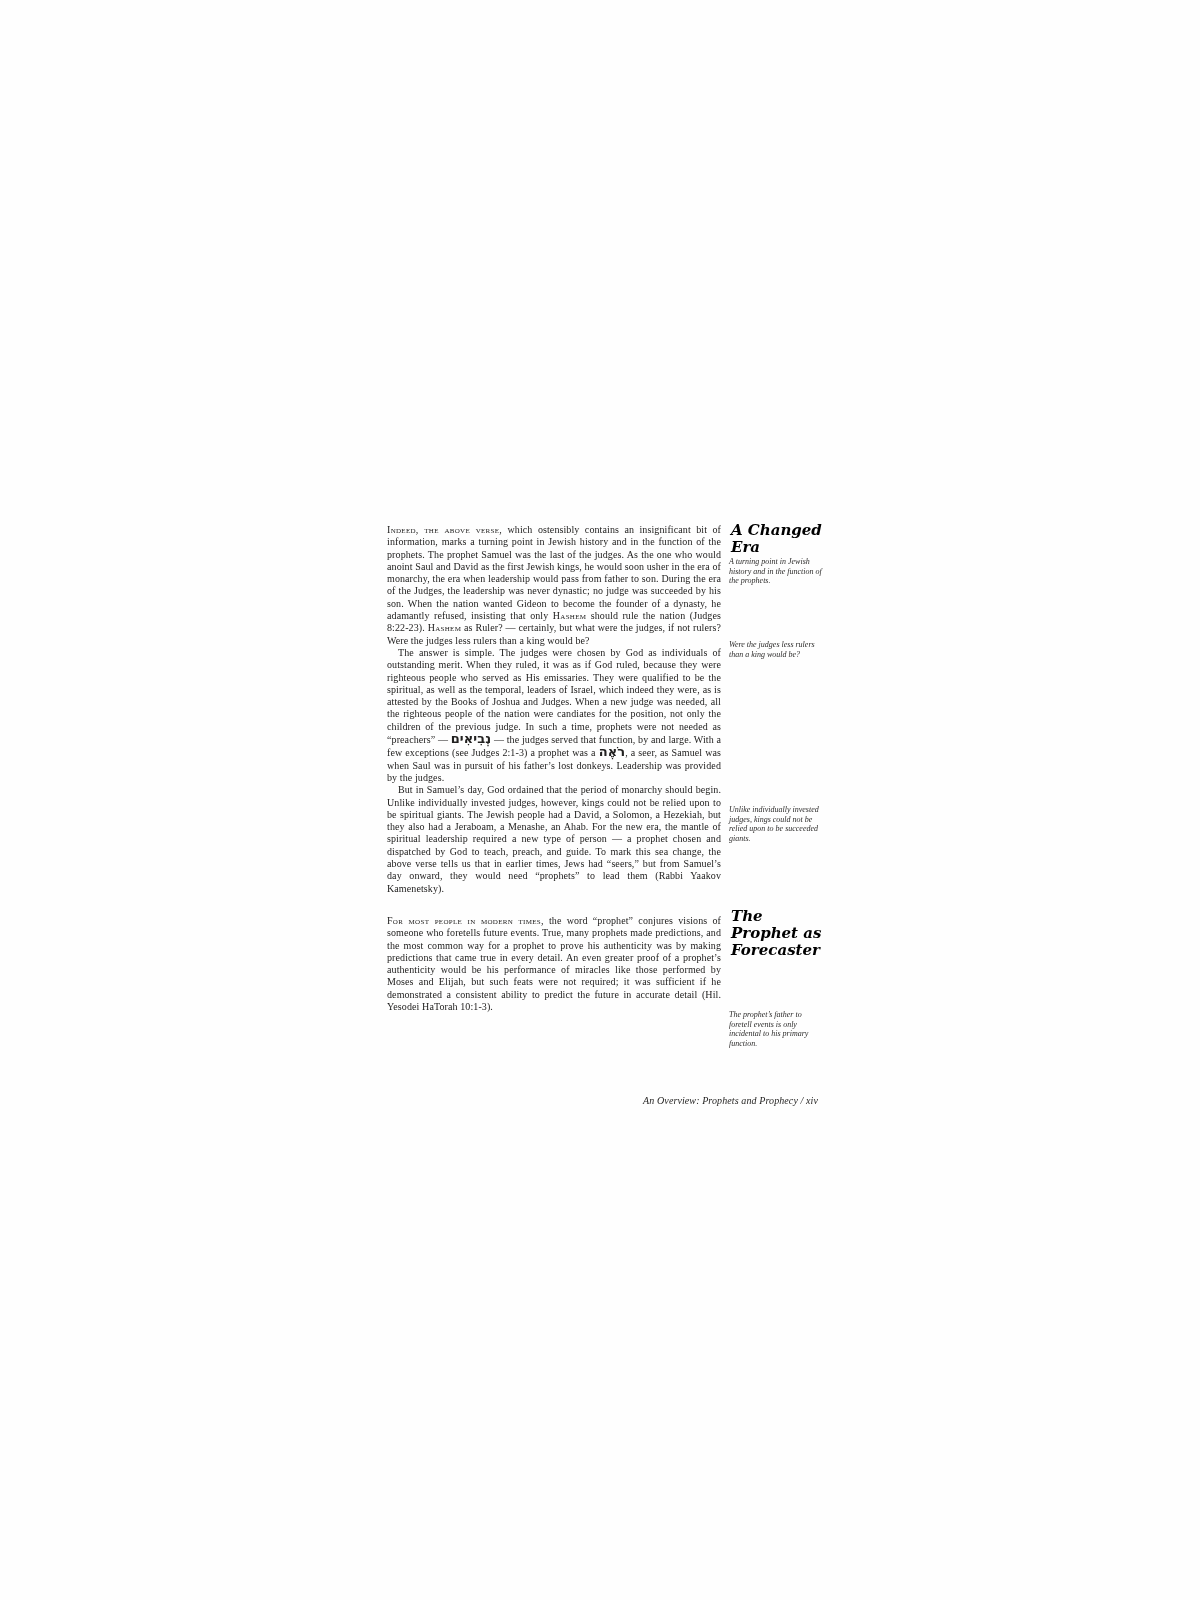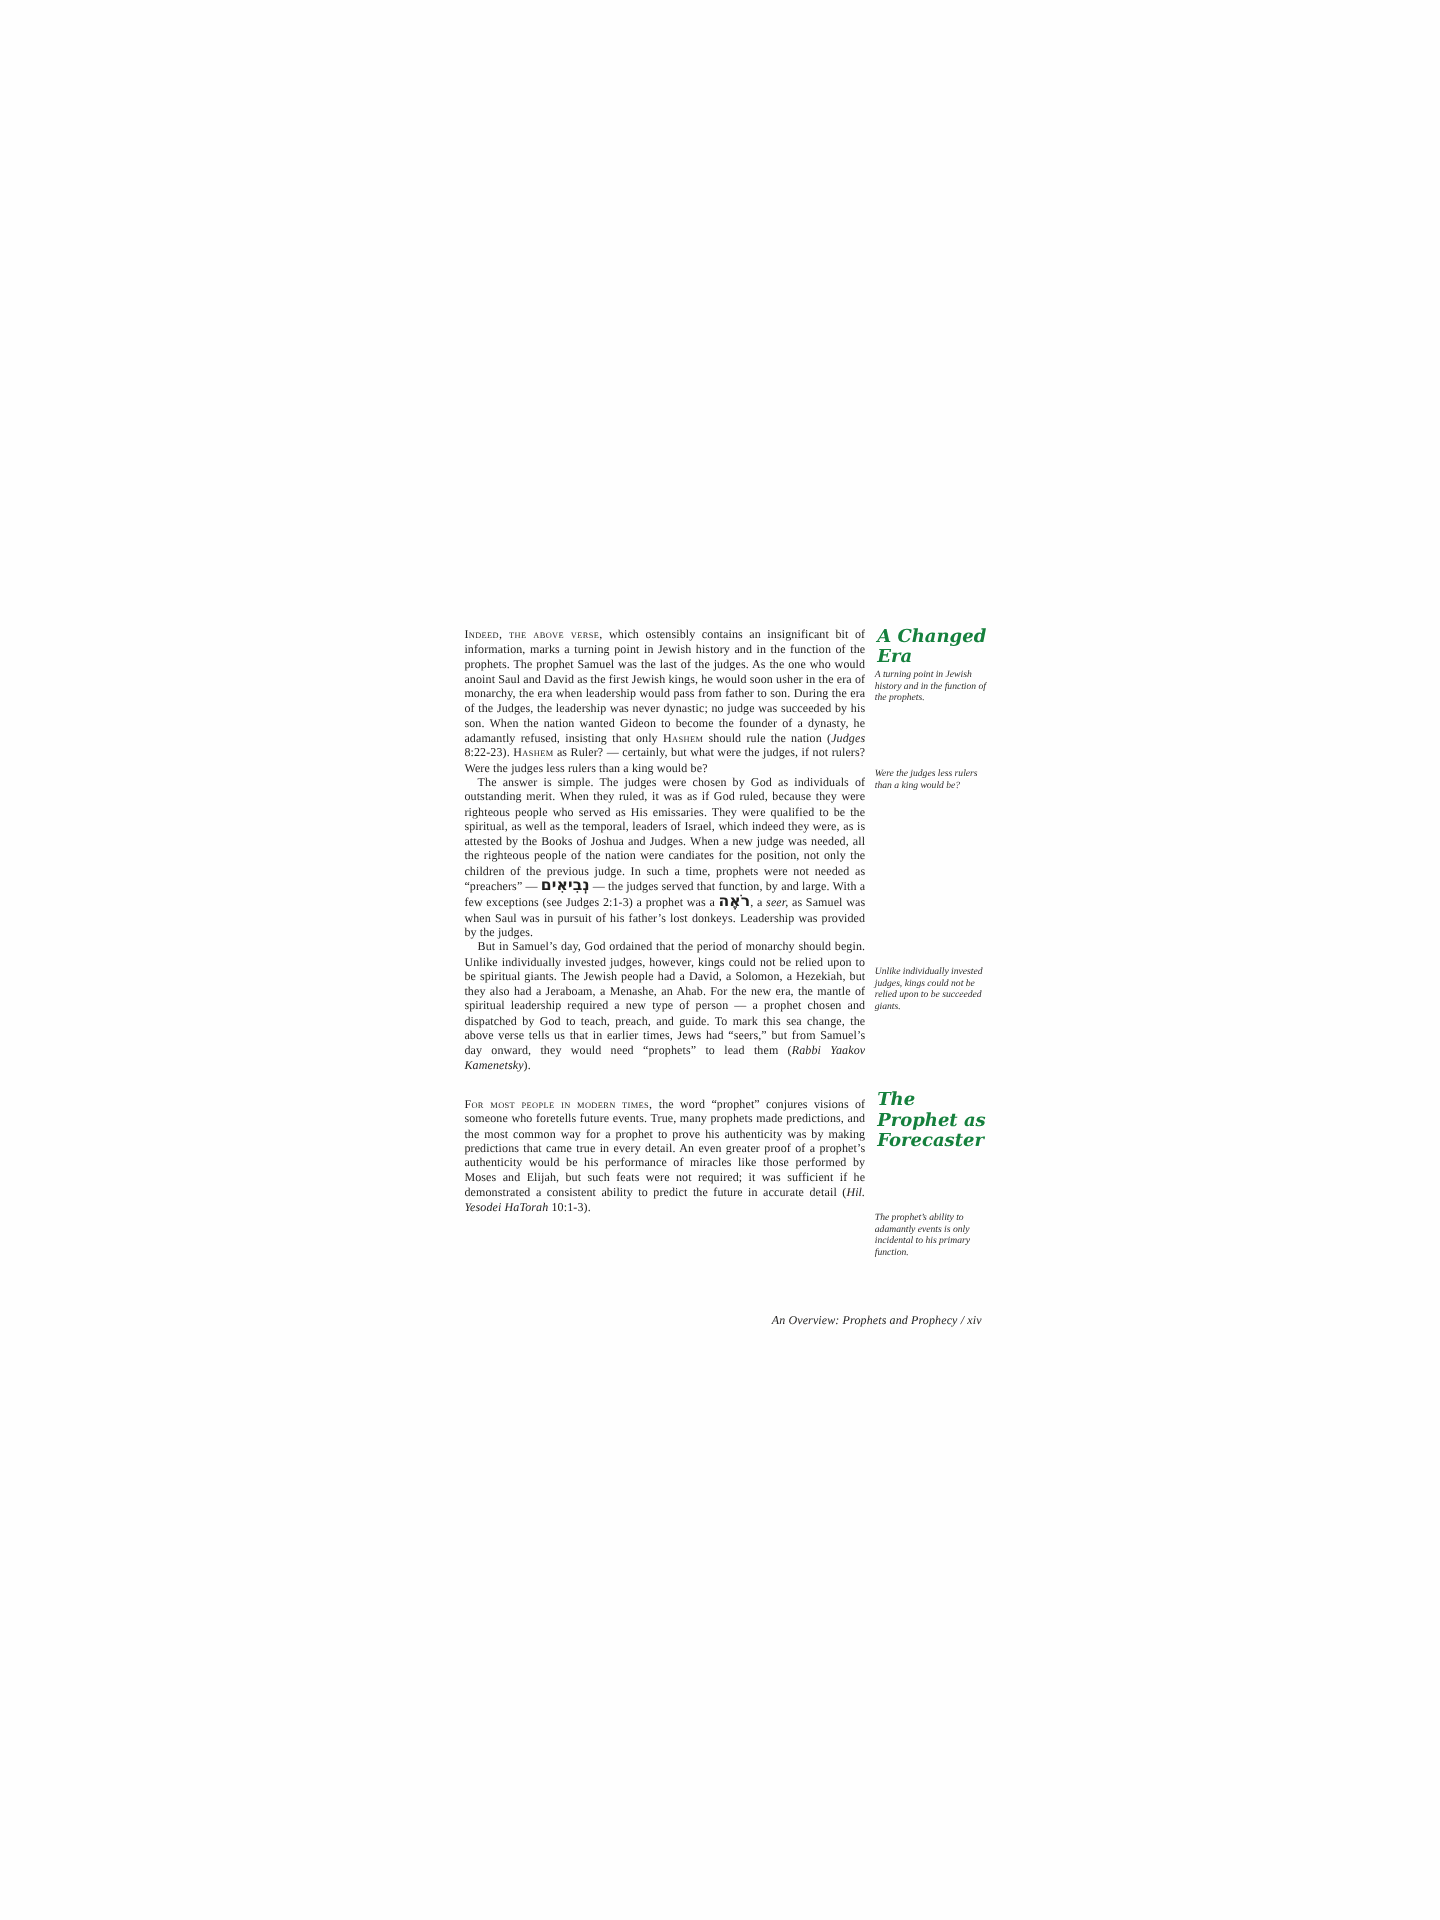--- a/index.html
+++ b/index.html
@@ -26,40 +26,40 @@
     letter-spacing: 0.1px;
   }
   .main-col p { margin: 0; }
   .main-col p.indent { text-indent: 11px; }
   .main-col p.section-gap { margin-top: 20px; }
 
   .sc {
     font-variant: small-caps;
     letter-spacing: 0.3px;
   }
-  .it { font-style: italic; }
+  .it { }
   .hebrew {
     font-family: "DejaVu Sans", sans-serif;
     font-weight: bold;
     font-size: 13px;
     direction: rtl;
     unicode-bidi: embed;
   }
 
   
   .margin-col {
     position: absolute; left: 729px; top: 0; width: 94px;
   }
   .margin-heading {
     position: absolute; left: 2px; width: 92px;
     margin: 0;
     font-family: "DejaVu Serif", serif;
     font-style: italic; font-weight: bold;
     font-size: 15px; line-height: 17px;
-    color: #15803d;
+    color: #000000;
   }
   .margin-note {
     position: absolute; left: 0; width: 94px;
     margin: 0;
     font-style: italic;
     font-size: 8px; line-height: 9.6px;
     color: #2c2b2a;
   }
 
   
@@ -91,18 +91,18 @@
 
 
   </div>
 
   <div class="margin-col">
     <h2 class="margin-heading" style="top:522px">A Changed Era</h2>
     <p class="margin-note" style="top:557px">A turning point in Jewish history and in the function of the prophets.</p>
     <p class="margin-note" style="top:640px">Were the judges less rulers than a king would be?</p>
     <p class="margin-note" style="top:805px">Unlike individually invested judges, kings could not be relied upon to be succeeded giants.</p>
     <h2 class="margin-heading" style="top:908px">The Prophet as Forecaster</h2>
-    <p class="margin-note" style="top:1010px">The prophet’s ability to adamantly events is only incidental to his primary function.</p>
+    <p class="margin-note" style="top:1010px">The prophet’s father to foretell events is only incidental to his primary function.</p>
   </div>
 
   <div class="footer"><span>An Overview: Prophets and Prophecy / </span><span>xiv</span></div>
 
 </div>
 
 </body></html>

